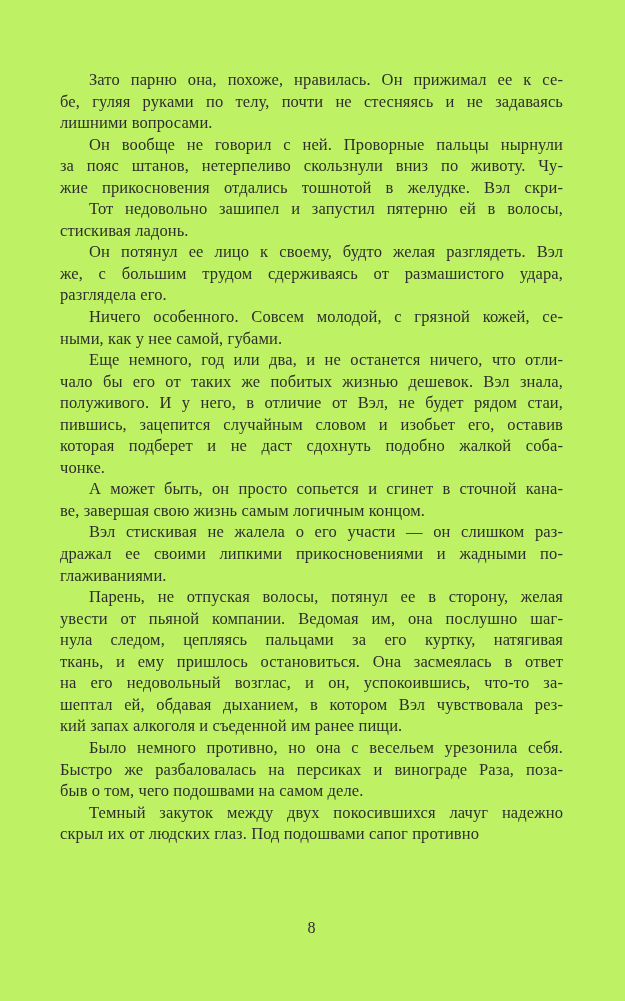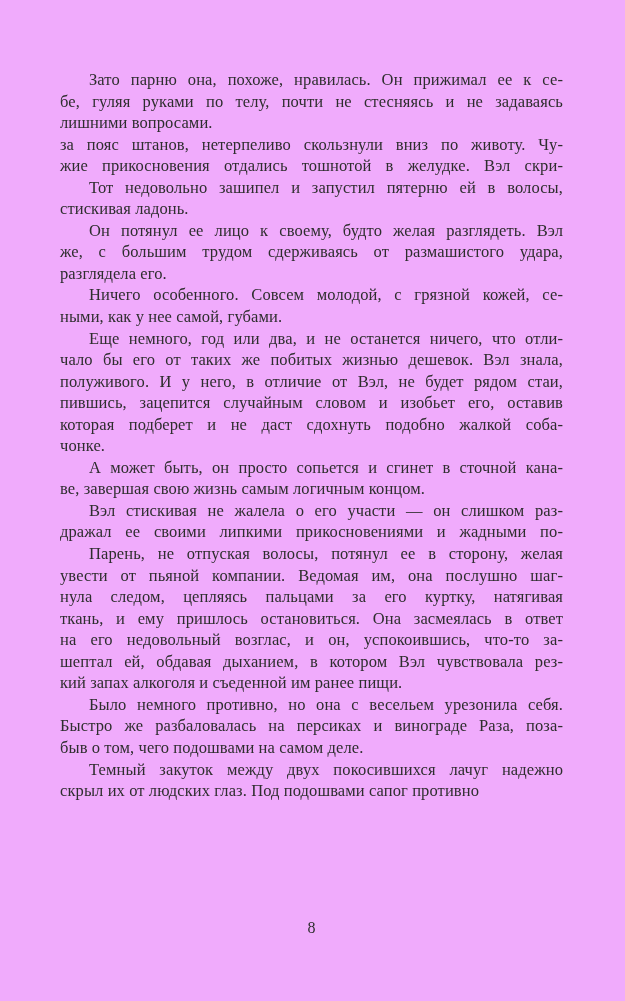--- a/index.html
+++ b/index.html
@@ -10,21 +10,21 @@
     width: 625px;
     height: 1001px;
     background: #ffffff;
     position: relative;
     overflow: hidden;
     font-family: "Liberation Serif", "DejaVu Serif", serif;
   }
   .book-page {
     position: absolute;
     inset: 0;
-    background: #f0abfc;
+    background: #bef264;
   }
   .text-block {
     position: absolute;
     left: 60px;
     top: 69px;
     width: 503px;
     font-size: 16.5px;
     line-height: 21.55px;
     color: #2e2e2e;
     letter-spacing: 0.1px;
@@ -58,20 +58,21 @@
 <body>
 
 <div class="book-page">
   <div class="text-block">
       <div class="paragraph">
         <div class="line first">Зато парню она, похоже, нравилась. Он прижимал ее к се-</div>
         <div class="line">бе, гуляя руками по телу, почти не стесняясь и не задаваясь</div>
         <div class="line last">лишними вопросами.</div>
       </div>
       <div class="paragraph">
+        <div class="line first">Он вообще не говорил с ней. Проворные пальцы нырнули</div>
         <div class="line">за пояс штанов, нетерпеливо скользнули вниз по животу. Чу-</div>
         <div class="line">жие прикосновения отдались тошнотой в желудке. Вэл скри-</div>
       </div>
       <div class="paragraph">
         <div class="line first">Тот недовольно зашипел и запустил пятерню ей в волосы,</div>
         <div class="line last">стискивая ладонь.</div>
       </div>
       <div class="paragraph">
         <div class="line first">Он потянул ее лицо к своему, будто желая разглядеть. Вэл</div>
         <div class="line">же, с большим трудом сдерживаясь от размашистого удара,</div>
@@ -89,20 +90,21 @@
         <div class="line">которая подберет и не даст сдохнуть подобно жалкой соба-</div>
         <div class="line last">чонке.</div>
       </div>
       <div class="paragraph">
         <div class="line first">А может быть, он просто сопьется и сгинет в сточной кана-</div>
         <div class="line last">ве, завершая свою жизнь самым логичным концом.</div>
       </div>
       <div class="paragraph">
         <div class="line first">Вэл стискивая не жалела о его участи — он слишком раз-</div>
         <div class="line">дражал ее своими липкими прикосновениями и жадными по-</div>
+        <div class="line last">глаживаниями.</div>
       </div>
       <div class="paragraph">
         <div class="line first">Парень, не отпуская волосы, потянул ее в сторону, желая</div>
         <div class="line">увести от пьяной компании. Ведомая им, она послушно шаг-</div>
         <div class="line">нула следом, цепляясь пальцами за его куртку, натягивая</div>
         <div class="line">ткань, и ему пришлось остановиться. Она засмеялась в ответ</div>
         <div class="line">на его недовольный возглас, и он, успокоившись, что-то за-</div>
         <div class="line">шептал ей, обдавая дыханием, в котором Вэл чувствовала рез-</div>
         <div class="line last">кий запах алкоголя и съеденной им ранее пищи.</div>
       </div>

